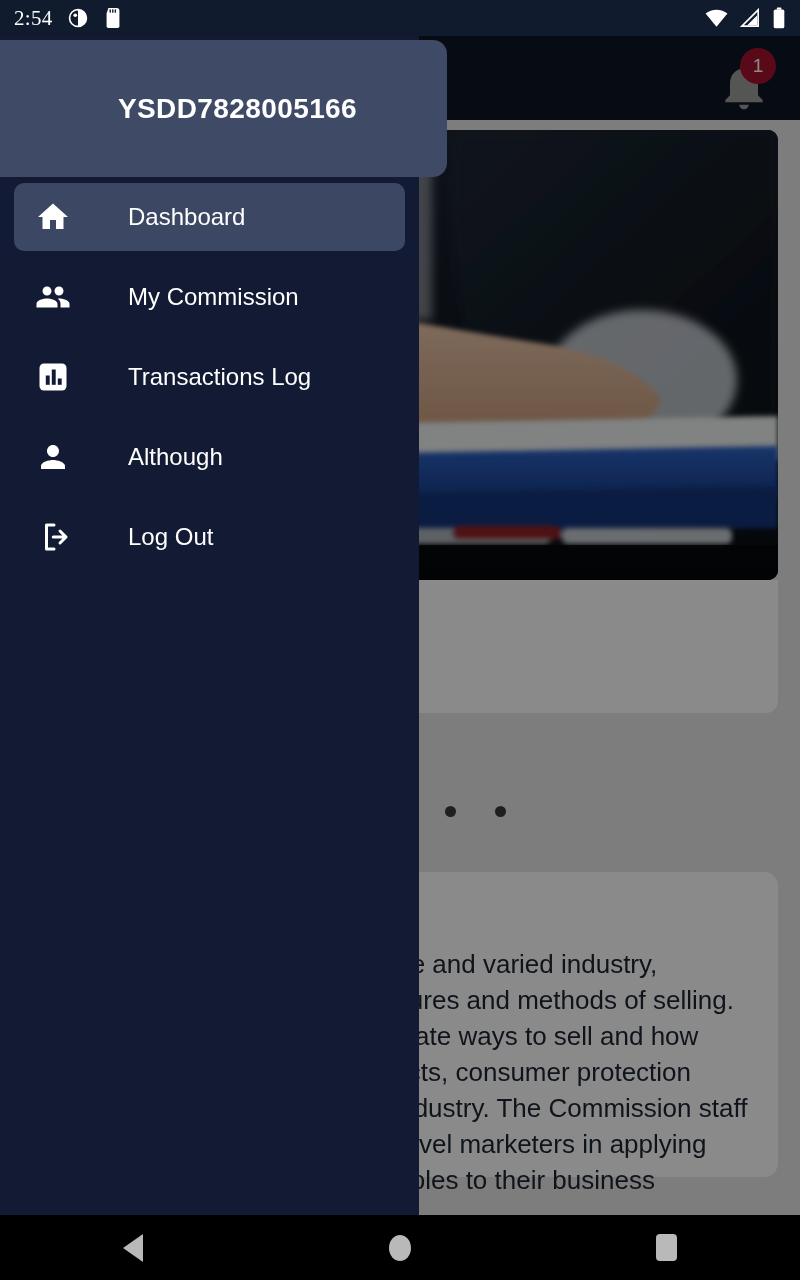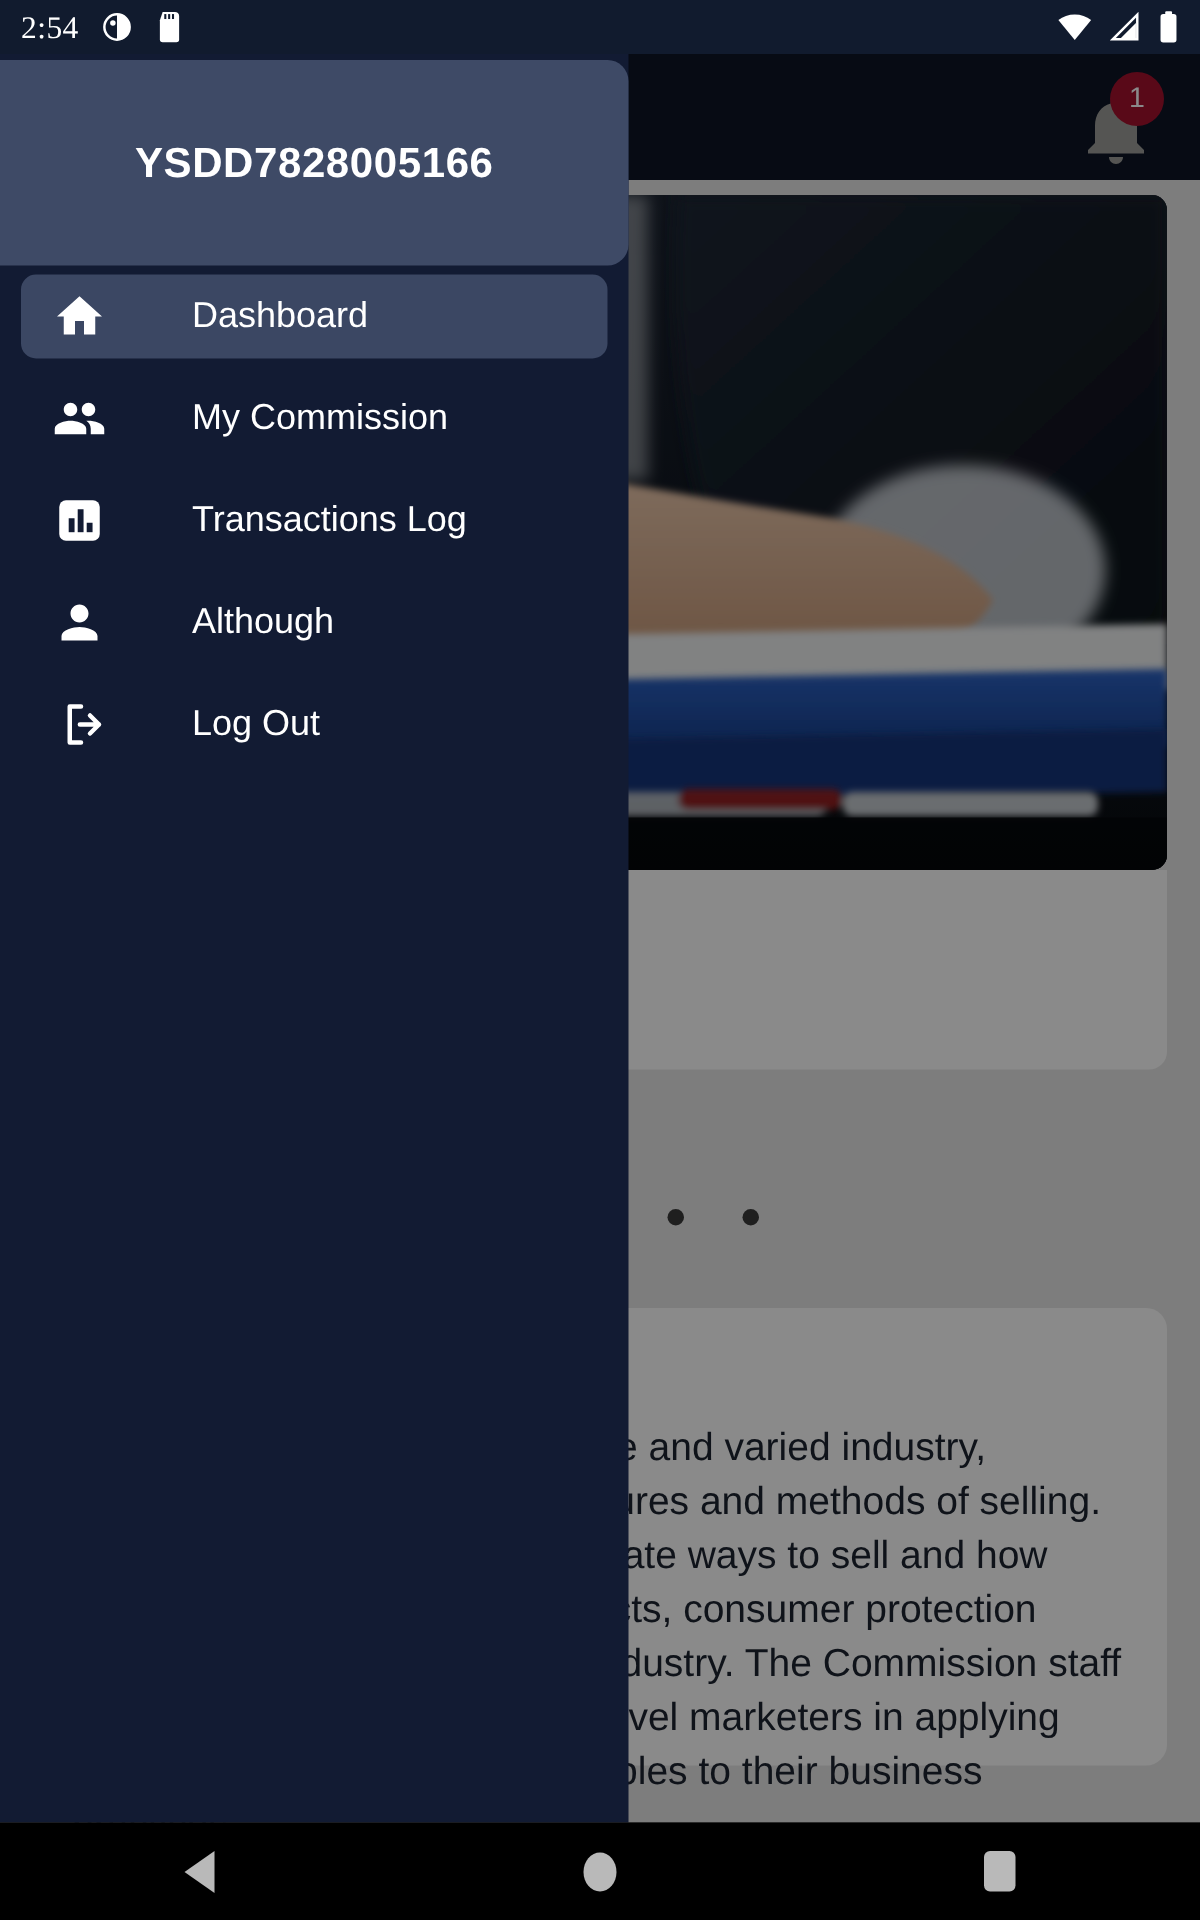--- a/index.html
+++ b/index.html
@@ -177,37 +177,38 @@
   .drawer-header {
     position: absolute;
     left: 0; top: 4px;
     width: 419px;
     height: 137px;
     background: #3e4a66;
     border-radius: 0 14px 14px 0;
     display: flex;
     align-items: center;
     justify-content: center;
+    padding-left: 28px;
   }
   .drawer-title {
     color: #ffffff;
     font-size: 28px;
     font-weight: bold;
     letter-spacing: 0.4px;
   }
 
   .menu {
     position: absolute;
     left: 0;
     top: 147px;
     width: 419px;
   }
   .menu-item {
     position: relative;
-    height: 56px;
+    height: 68px;
     display: flex;
     align-items: center;
     margin: 0 14px 12px 14px;
     border-radius: 10px;
     padding: 0 0 0 16px;
     box-sizing: border-box;
   }
   .menu-item.active {
     background: #3b4763;
   }

